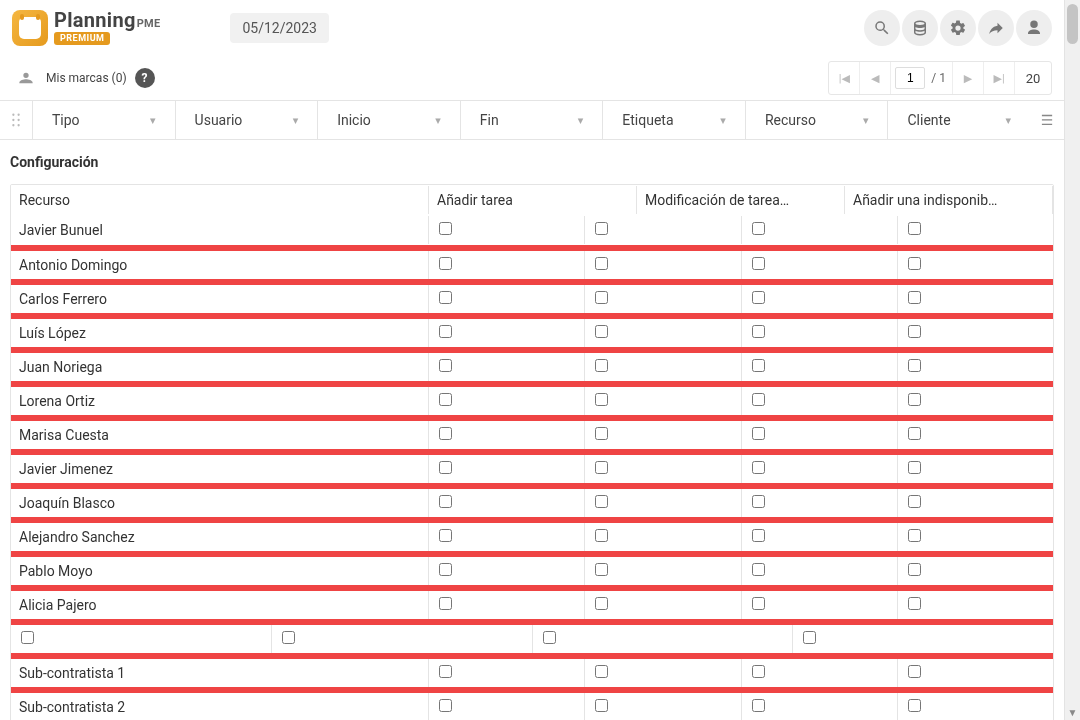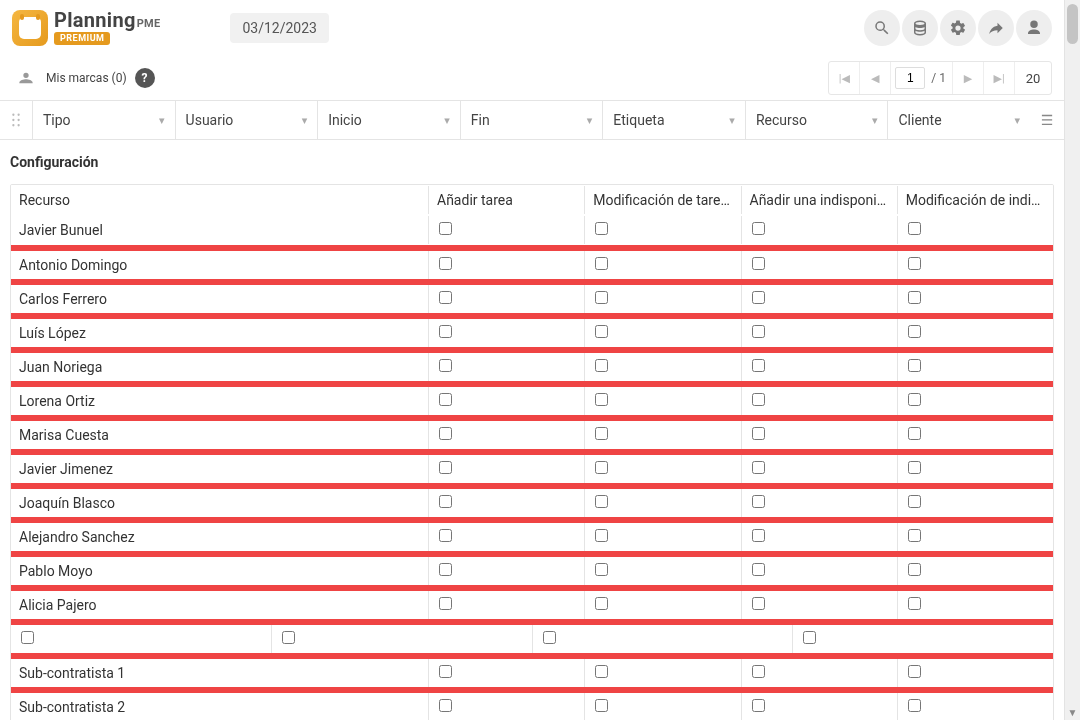--- a/index.html
+++ b/index.html
@@ -138,21 +138,21 @@
     background:#fff;
   }
   .filterbar .handle{
     width:32px;display:flex;align-items:center;justify-content:center;
   }
   .filterbar .handle svg{width:10px;height:14px;fill:#bbb;}
   .filter-col{
     flex:1;
     border-left:1px solid #e4e4e4;
     display:flex;align-items:center;justify-content:space-between;
-    padding:0 10px;
+    padding:0 19px;
     color:#444;font-size:14px;
     cursor:pointer;
   }
   .filter-col:last-of-type{border-right:1px solid #e4e4e4;}
   .filter-col .chev{color:#aaa;font-size:11px;}
   .filter-menu{
     width:34px;display:flex;align-items:center;justify-content:center;color:#888;cursor:pointer;
   }
 
   
@@ -221,21 +221,21 @@
   <div class="header">
     <div class="logo">
       <div class="logo-badge"></div>
       <div class="logo-text">
         <span class="logo-title">
           <b>Planning</b><span class="pme">PME</span>
         </span>
         <span class="logo-premium">PREMIUM</span>
       </div>
     </div>
-    <div class="date-pill">03/12/2023</div>
+    <div class="date-pill">05/12/2023</div>
     <div class="header-spacer"></div>
     <div class="header-icons">
       <div class="icon-btn">
         <svg viewBox="0 0 24 24">
             <path d="M15.5 14h-.79l-.28-.27A6.471 6.471 0 0016 9.5 6.5 6.5 0 109.5 16a6.47 6.47 0 004.23-1.57l.27.28v.79l5 4.99L20.49 19l-4.99-5zM9.5 14A4.5 4.5 0 119.5 5a4.5 4.5 0 010 9z"></path>
           </svg>
       </div>
       <div class="icon-btn">
         <svg viewBox="0 0 24 24">
             <path d="M12 2C7 2 4 3.8 4 6v12c0 2.2 3 4 8 4s8-1.8 8-4V6c0-2.2-3-4-8-4zm0 2c4.4 0 6 1.3 6 2s-1.6 2-6 2-6-1.3-6-2 1.6-2 6-2zm6 14c0 .7-1.6 2-6 2s-6-1.3-6-2v-2.5c1.5 1 3.8 1.5 6 1.5s4.5-.5 6-1.5V18zm0-5c0 .7-1.6 2-6 2s-6-1.3-6-2v-2.5c1.5 1 3.8 1.5 6 1.5s4.5-.5 6-1.5V13z"></path>
@@ -327,21 +327,20 @@
   </div>
 
   <div class="config-title">Configuración</div>
 
   <div class="config-table">
     <div class="ct-row ct-head">
       <div class="ct-cell ct-c0">Recurso</div>
       <div class="ct-cell ct-c1">Añadir tarea</div>
       <div class="ct-cell ct-c2">Modificación de tarea…</div>
       <div class="ct-cell ct-c3">Añadir una indisponib…</div>
-      <div class="ct-cell ct-c4">Modificación de indis…</div>
     </div>
     <div id="config-rows">
         <div class="ct-row">
           <div class="ct-cell ct-c0">Javier Bunuel</div>
           <div class="ct-cell ct-c1"><input type="checkbox" style=""></div>
           <div class="ct-cell ct-c2"><input type="checkbox" style=""></div>
           <div class="ct-cell ct-c3"><input type="checkbox" style=""></div>
           <div class="ct-cell ct-c4"><input type="checkbox" style=""></div>
         </div>
         <div class="ct-row">

